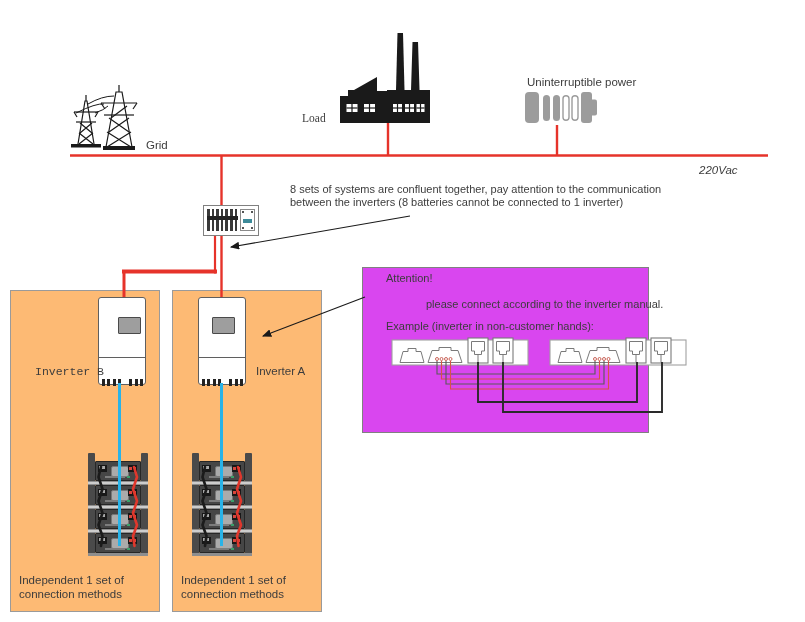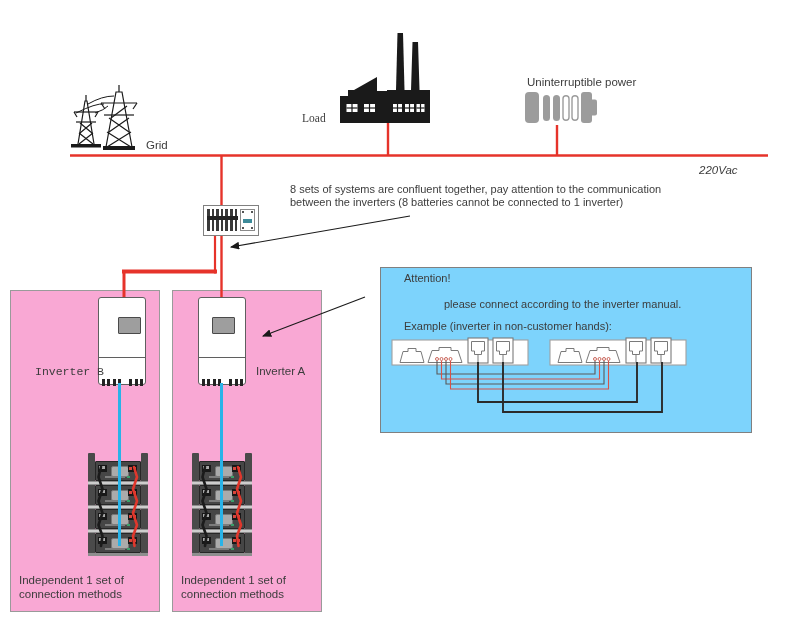--- a/index.html
+++ b/index.html
@@ -4,21 +4,21 @@
 <style>
   html,body{margin:0;padding:0;background:#fff;}
   .stage{
     position:relative;width:805px;height:622px;background:#ffffff;overflow:hidden;
     font-family:"Liberation Sans", sans-serif;color:#3c3c3c;
   }
   .abs{position:absolute;}
   .lbl{position:absolute;font-size:11.5px;color:#3c3c3c;white-space:nowrap;}
   .small{font-size:11px;line-height:13px;}
   
-  .container-box{position:absolute;top:290px;width:148px;height:320px;border:1.5px solid #9a9a9a;background:#f9a8d4;}
+  .container-box{position:absolute;top:290px;width:148px;height:320px;border:1.5px solid #9a9a9a;background:#fdba74;}
   .caption{position:absolute;left:8px;bottom:10px;font-size:11.5px;line-height:13.5px;color:#3c3c3c;}
   
   .inverter{position:absolute;width:46px;height:86px;background:#fff;border:1.3px solid #5f5f5f;border-radius:3px;}
   .inv-screen{position:absolute;top:19px;width:21px;height:15px;background:#9e9e9e;border:1.4px solid #4a4a4a;border-radius:1px;}
   .inv-divider{position:absolute;left:0;right:0;top:59px;border-top:1.2px solid #5f5f5f;}
   .inv-ports{position:absolute;left:3px;right:2px;bottom:-2px;display:flex;gap:2.5px;}
   .inv-ports i{display:block;width:4.5px;height:7px;background:#232323;}
   .inv-ports i.gap{margin-left:6px;}
   
   .rack{position:absolute;top:453px;width:60px;height:103px;}
@@ -36,21 +36,21 @@
   .module .dash{position:absolute;left:9px;bottom:2px;width:20px;height:2px;background:#7d7d7d;}
   .module .gdot{position:absolute;right:10px;bottom:2px;width:3px;height:2.5px;background:#3aa06a;}
   
   .breaker{position:absolute;left:203px;top:205px;width:56px;height:31px;background:#fff;border:1.3px solid #808080;box-sizing:border-box;}
   .breaker .bars{position:absolute;left:3px;top:3px;width:31px;height:22px;background:repeating-linear-gradient(90deg,#3a3a3a 0 2.6px,#ffffff 2.6px 4.6px);}
   .breaker .band{position:absolute;left:3px;top:10px;width:31px;height:4px;background:#222;}
   .breaker .mod{position:absolute;right:3px;top:3px;width:15px;height:22px;border:1px solid #8a8a8a;background:#fff;box-sizing:border-box;}
   .breaker .mod i{position:absolute;width:2px;height:2px;background:#555;}
   .breaker .teal{position:absolute;left:2px;top:9px;width:9px;height:4px;background:#3d8a99;}
   
-  .attention{position:absolute;left:380px;top:267px;width:372px;height:166px;border:1.4px solid #808080;background:#7dd3fc;box-sizing:border-box;}
+  .attention{position:absolute;left:362px;top:267px;width:287px;height:166px;border:1.4px solid #808080;background:#d946ef;box-sizing:border-box;}
   .attention .txt{position:absolute;left:23px;font-size:11px;line-height:13px;color:#3c3c3c;white-space:nowrap;}
   .overlay{position:absolute;left:0;top:0;pointer-events:none;}
 </style>
 </head>
 <body>
 
 <div class="stage">
 
   <div class="lbl" style="left:146px;top:139px;">Grid</div>
   <div class="lbl" style="left:302px;top:112px;font-family:Liberation Serif, serif;">Load</div>

